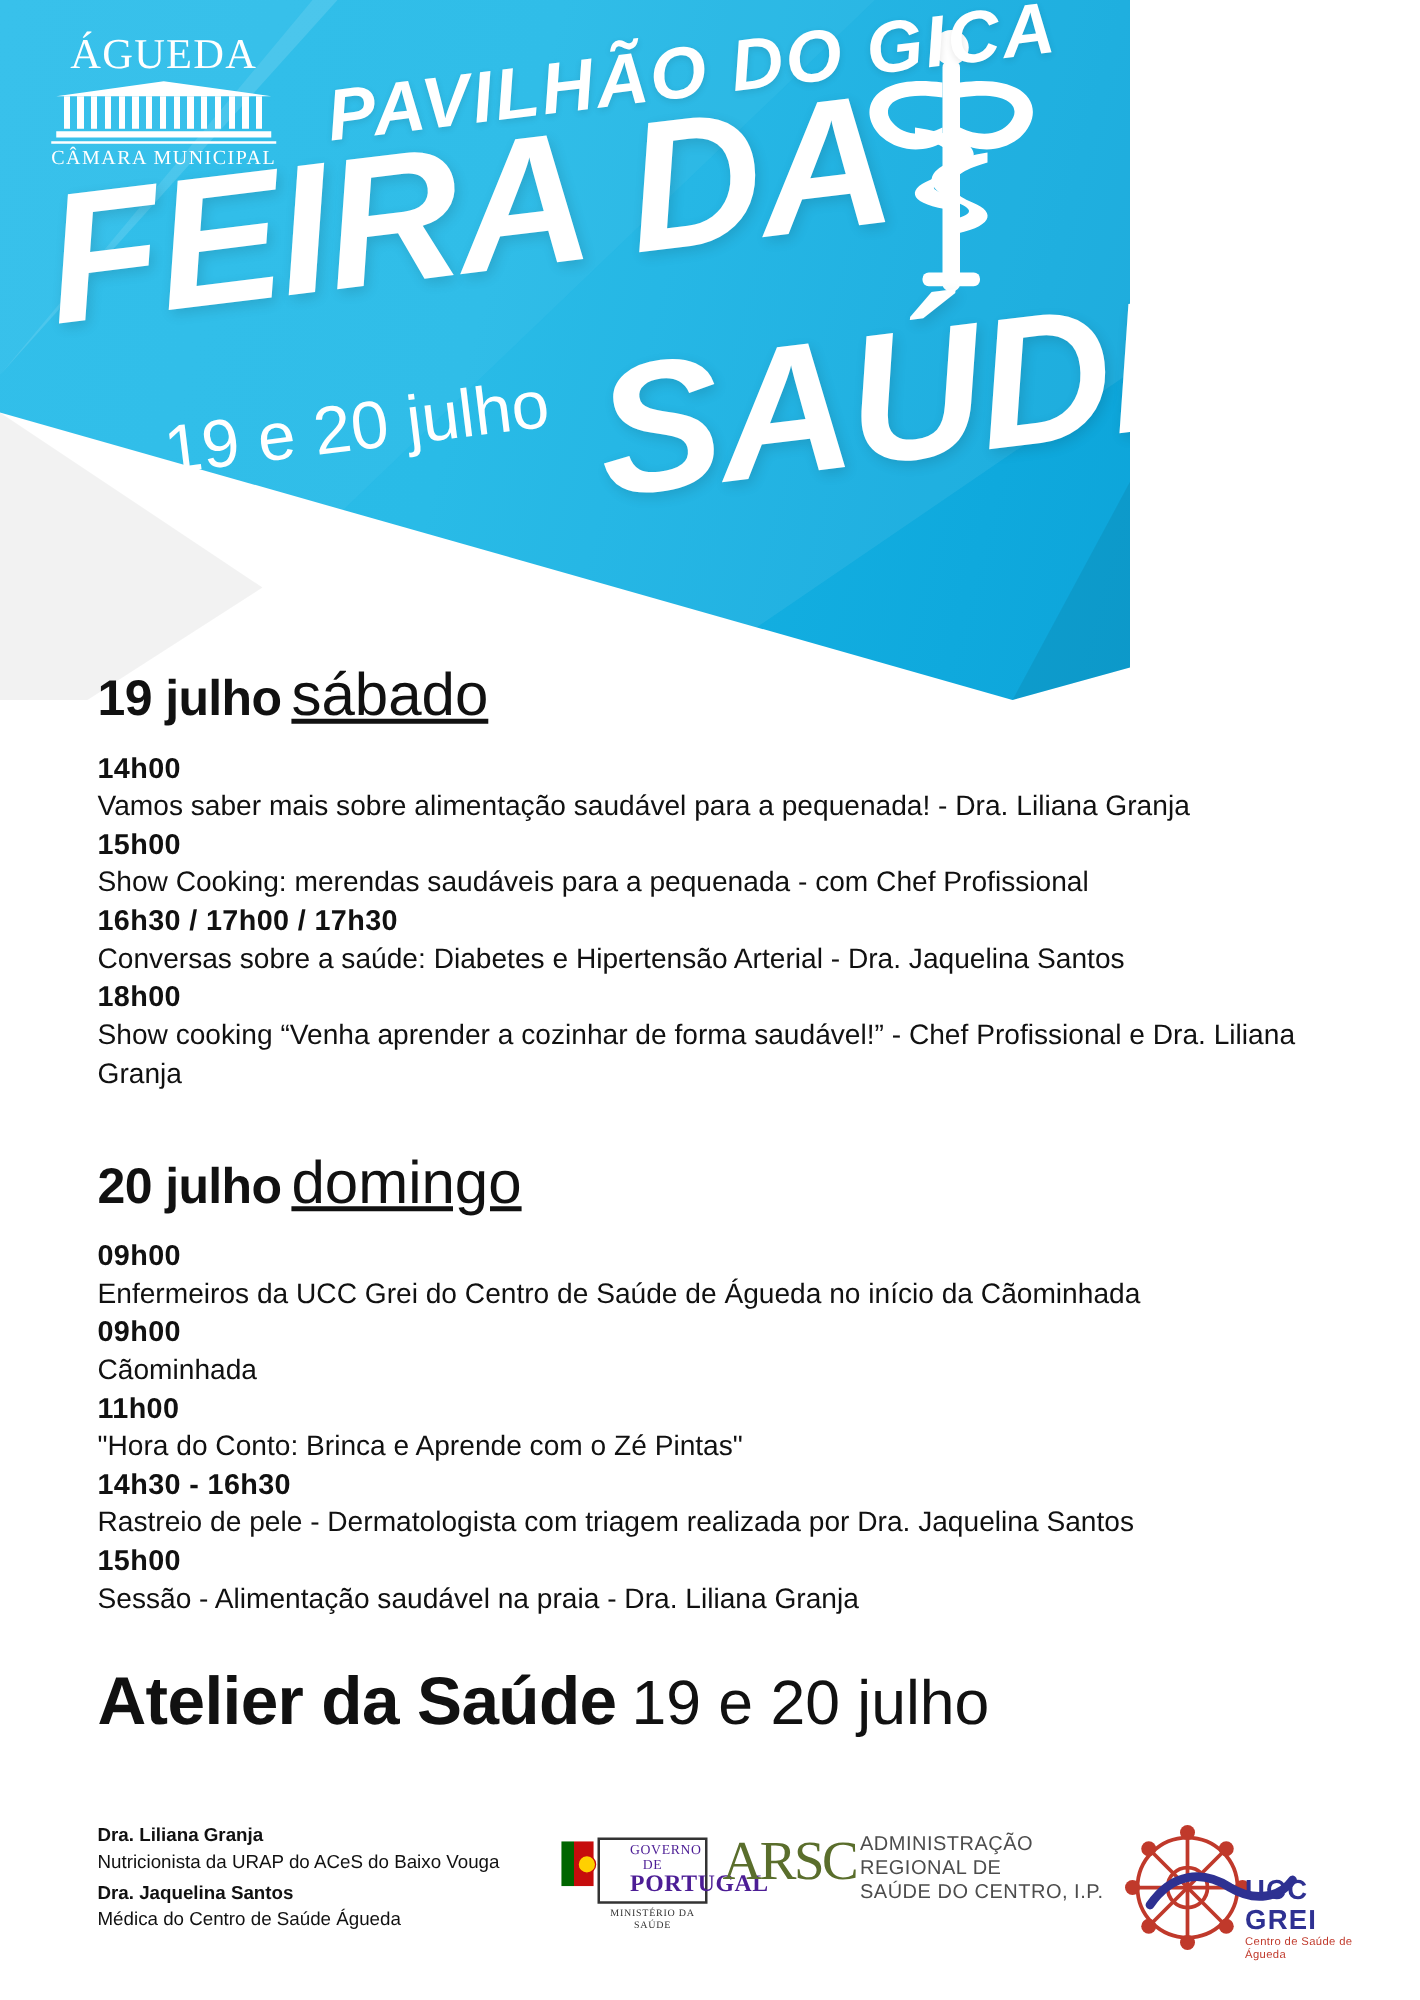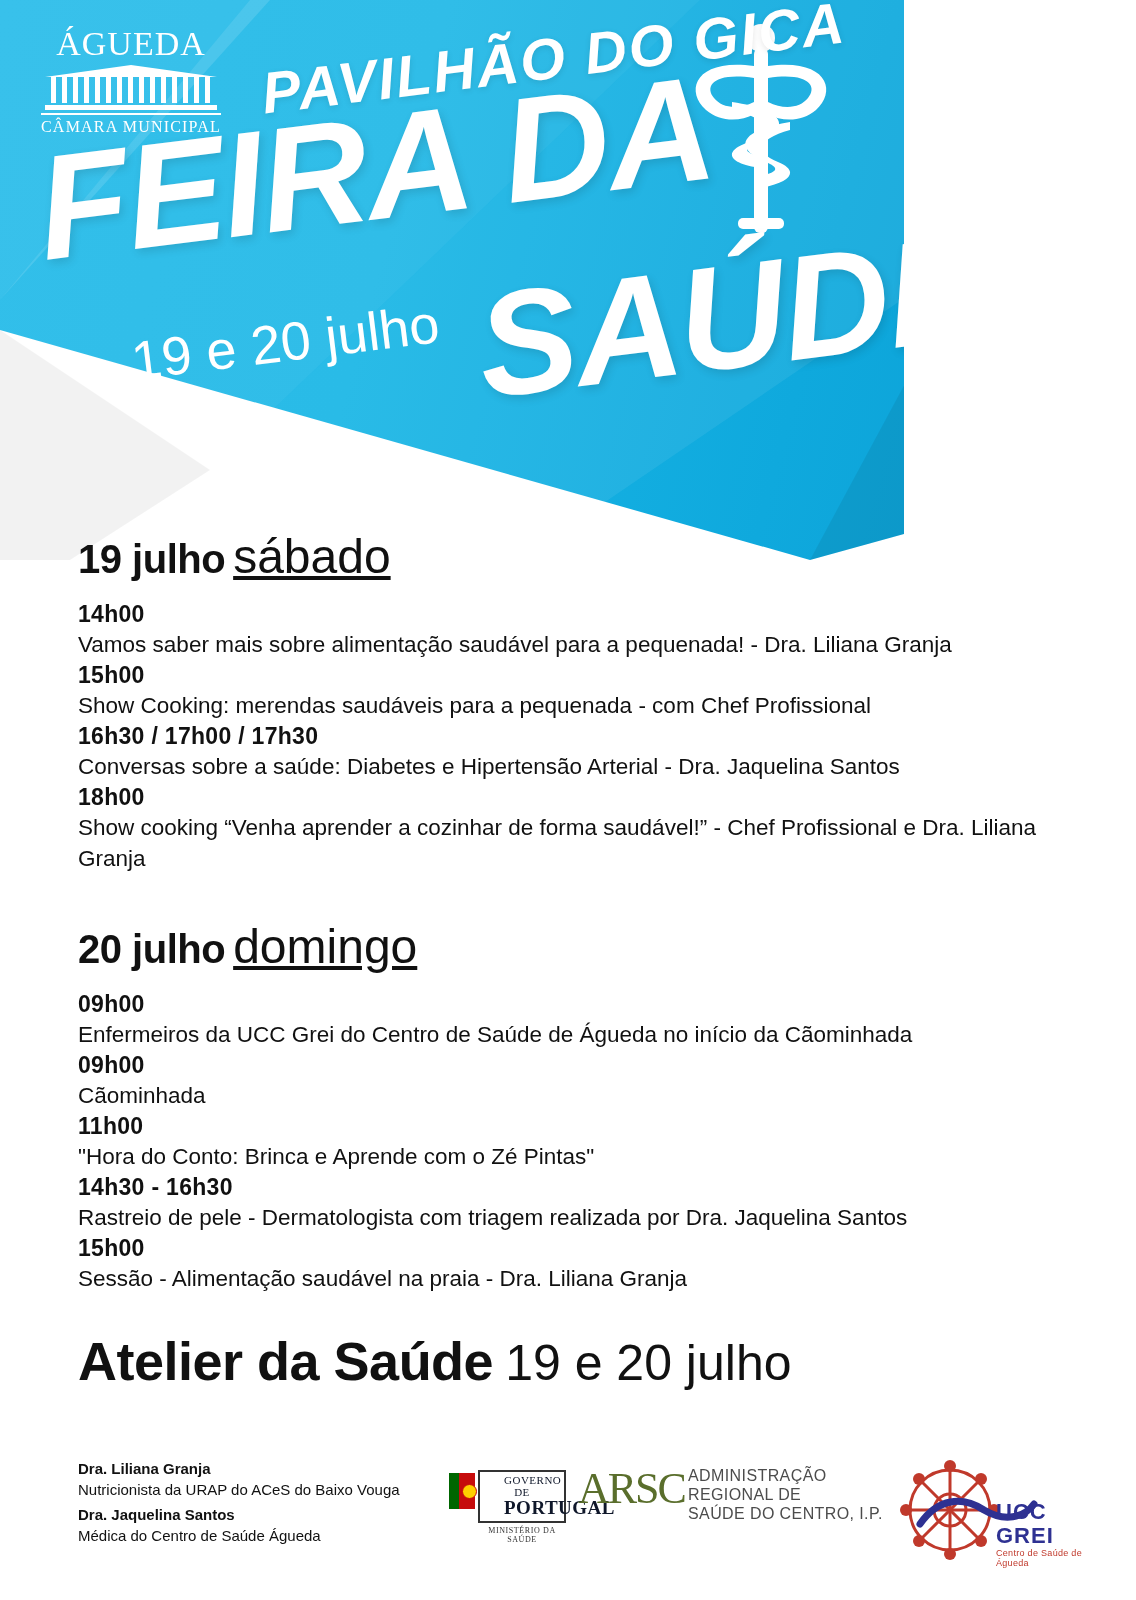--- a/index.html
+++ b/index.html
@@ -277,21 +277,21 @@
     width: 13px; height: 13px;
     border-radius: 50%;
     background: #ffd000;
     border: 1px solid #c60c0c;
   }
   .gov-box {
     margin-left: 30px;
     border: 2px solid #333333;
     padding: 2px 24px 3px;
     font-family: "Liberation Serif", serif;
-    color: #0f172a;
+    color: #4c1d95;
   }
   .gov-box .l1 { font-size: 11px; letter-spacing: 0.5px; line-height: 12px; }
   .gov-box .l2 { font-size: 19px; font-weight: bold; letter-spacing: 0.5px; line-height: 20px; }
   .gov-min {
     margin-left: 30px;
     margin-top: 3px;
     font-size: 8px;
     letter-spacing: 0.6px;
     color: #333333;
     font-family: "Liberation Serif", serif;

